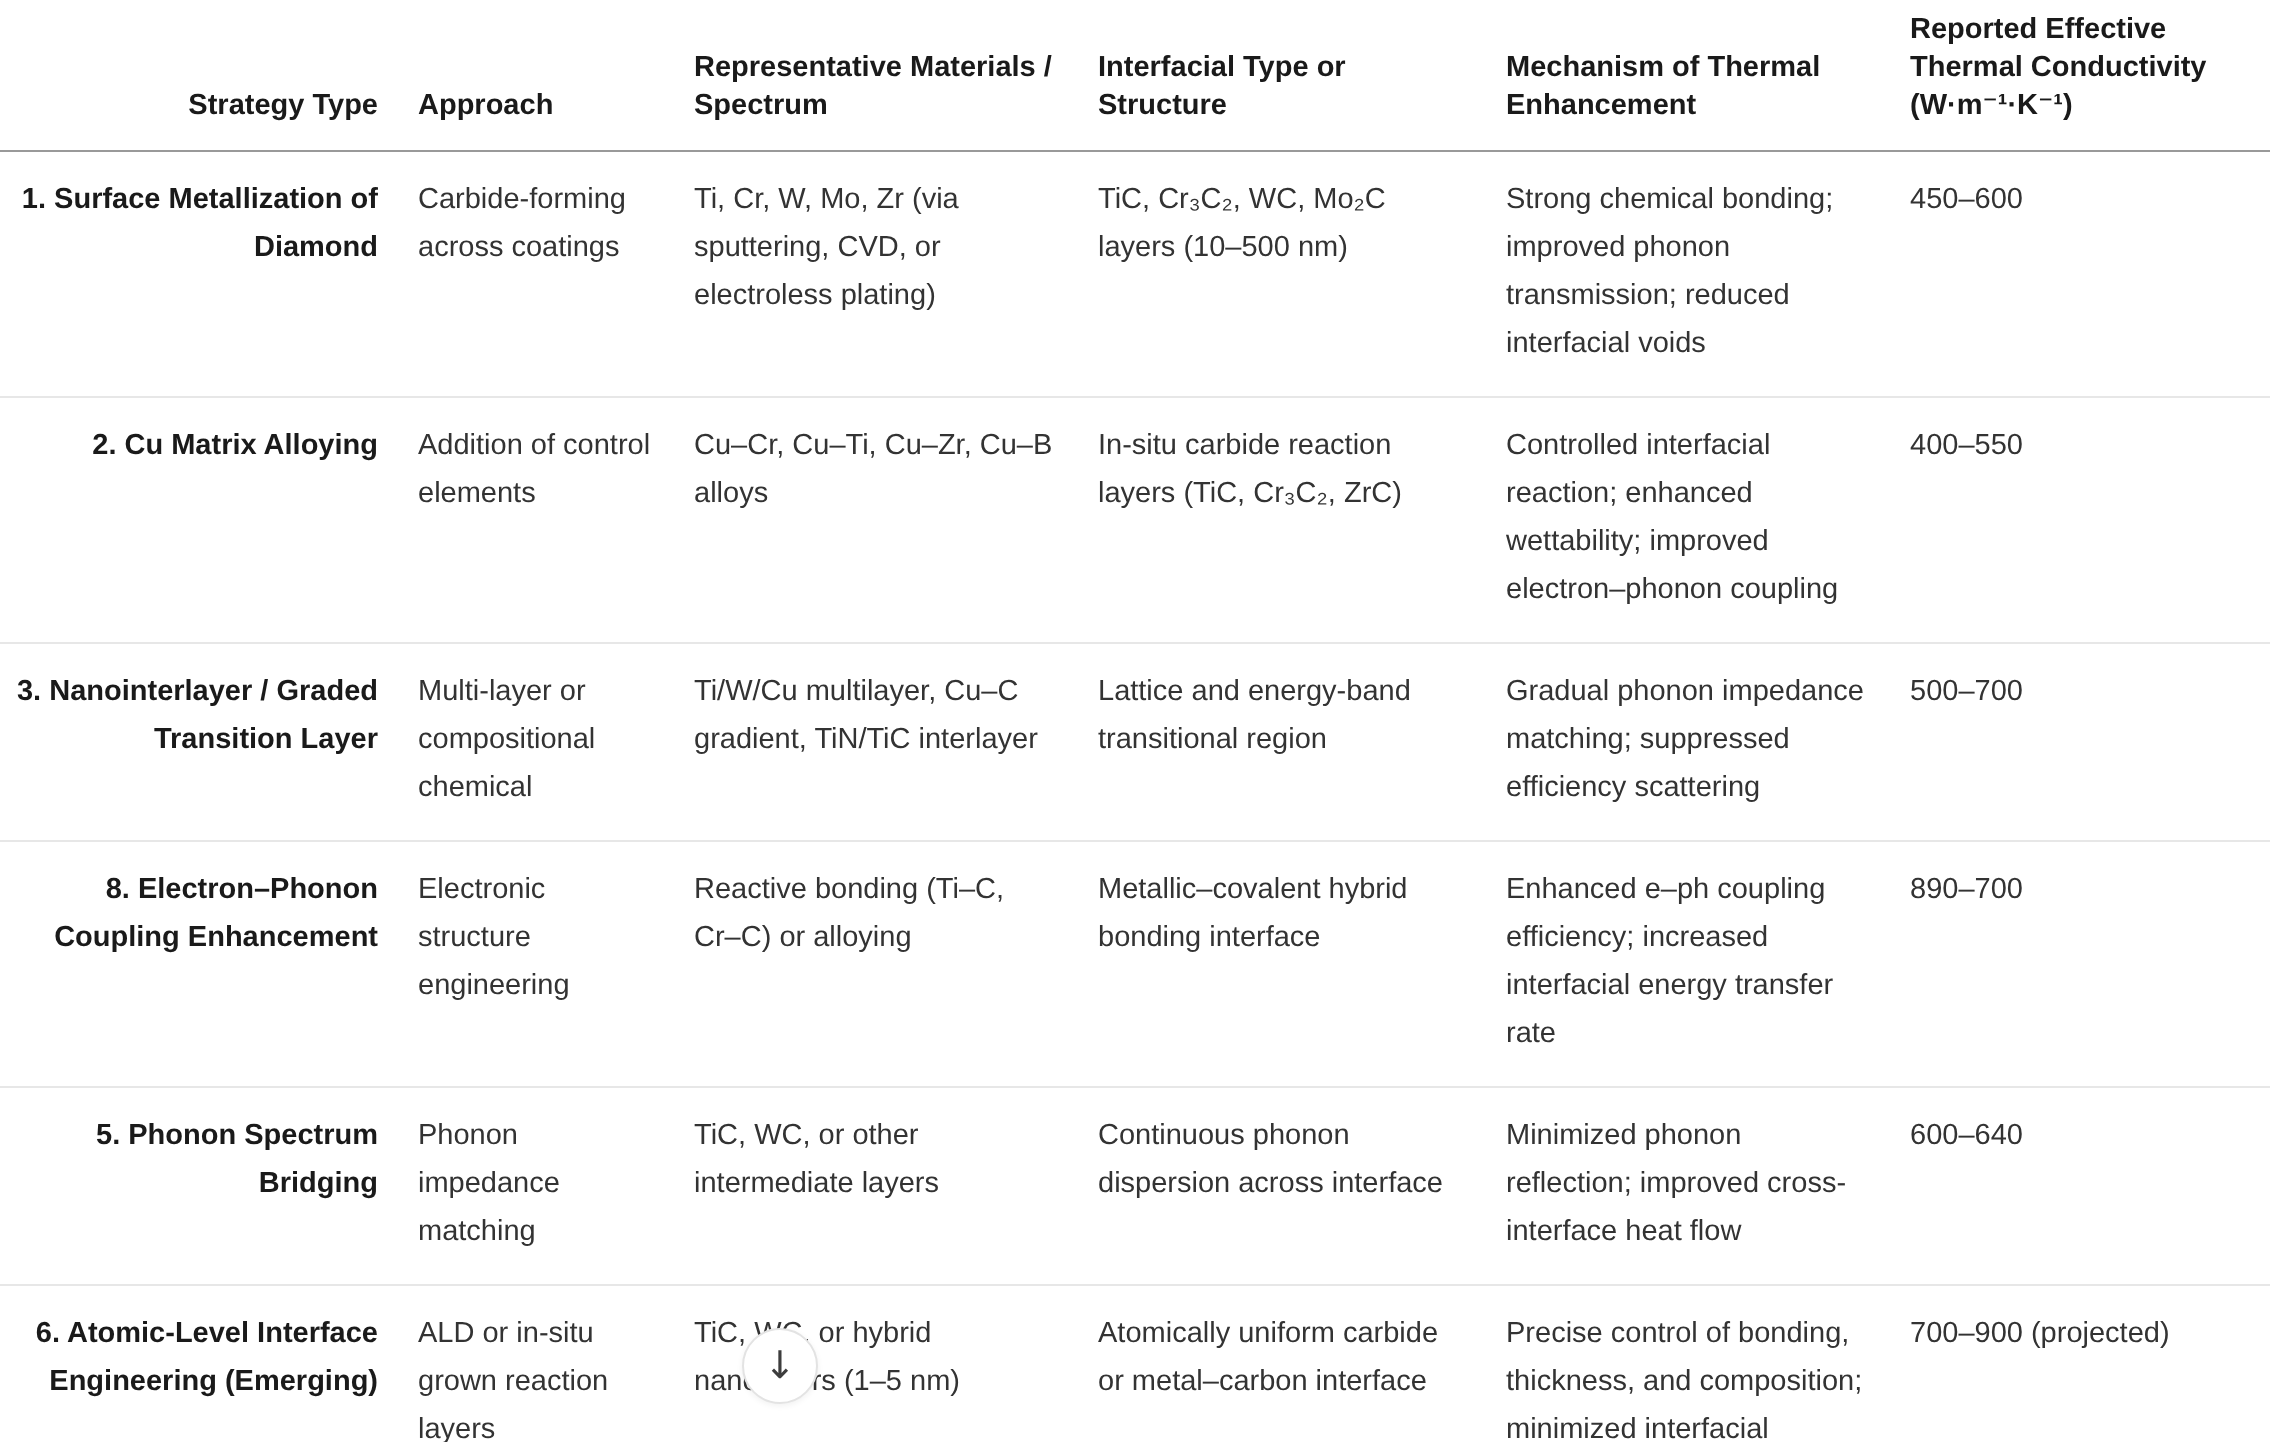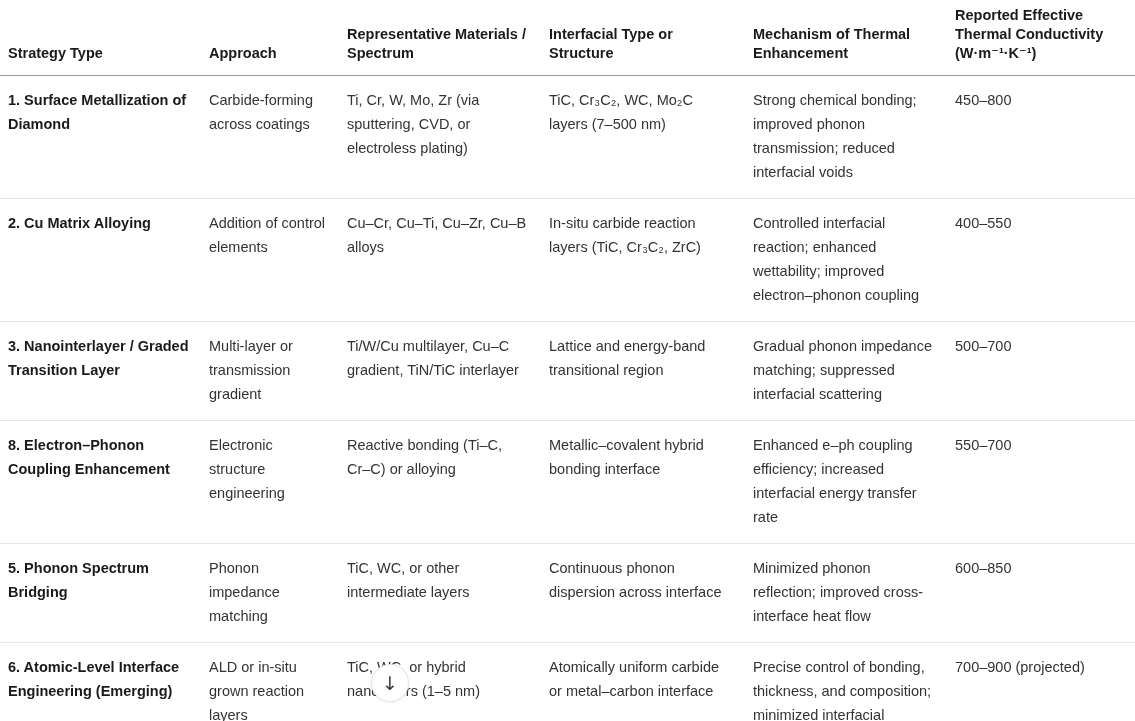--- a/index.html
+++ b/index.html
@@ -23,21 +23,21 @@
   th {
     text-align: left;
     vertical-align: bottom;
     font-size: 14.5px;
     font-weight: 700;
     color: #1a1a1a;
     line-height: 19px;
     padding: 6px 20px 12px 0;
     border-bottom: 1px solid #999999;
   }
-  th.first, td.first { padding-left: 8px; }
+  th.first, td.first { padding-left: 8px; text-align: right; }
   td {
     vertical-align: top;
     font-size: 14.5px;
     line-height: 24px;
     color: #333333;
     padding: 12px 20px 14px 0;
     border-bottom: 1px solid #e7e7e7;
     margin-left: 27px;
   }
   tbody tr:last-child td { border-bottom: none; }
@@ -89,55 +89,55 @@
         <th>Interfacial Type or Structure</th>
         <th>Mechanism of Thermal Enhancement</th>
         <th>Reported Effective Thermal Conductivity (W·m⁻¹·K⁻¹)</th>
       </tr>
     </thead>
     <tbody>
       <tr>
         <td class="first strategy">1. Surface Metallization of Diamond</td>
         <td>Carbide-forming across coatings</td>
         <td>Ti, Cr, W, Mo, Zr (via sputtering, CVD, or electroless plating)</td>
-        <td>TiC, Cr₃C₂, WC, Mo₂C layers (7–500 nm)</td>
+        <td>TiC, Cr₃C₂, WC, Mo₂C layers (10–500 nm)</td>
         <td>Strong chemical bonding; improved phonon transmission; reduced interfacial voids</td>
-        <td>450–800</td>
+        <td>450–600</td>
       </tr>
       <tr>
         <td class="first strategy">2. Cu Matrix Alloying</td>
         <td>Addition of control elements</td>
         <td>Cu–Cr, Cu–Ti, Cu–Zr, Cu–B alloys</td>
         <td>In-situ carbide reaction layers (TiC, Cr₃C₂, ZrC)</td>
         <td>Controlled interfacial reaction; enhanced wettability; improved electron–phonon coupling</td>
         <td>400–550</td>
       </tr>
       <tr>
         <td class="first strategy">3. Nanointerlayer / Graded Transition Layer</td>
-        <td>Multi-layer or transmission gradient</td>
+        <td>Multi-layer or compositional chemical</td>
         <td>Ti/W/Cu multilayer, Cu–C gradient, TiN/TiC interlayer</td>
         <td>Lattice and energy-band transitional region</td>
-        <td>Gradual phonon impedance matching; suppressed interfacial scattering</td>
+        <td>Gradual phonon impedance matching; suppressed efficiency scattering</td>
         <td>500–700</td>
       </tr>
       <tr>
         <td class="first strategy">8. Electron–Phonon Coupling Enhancement</td>
         <td>Electronic structure engineering</td>
         <td>Reactive bonding (Ti–C, Cr–C) or alloying</td>
         <td>Metallic–covalent hybrid bonding interface</td>
         <td>Enhanced e–ph coupling efficiency; increased interfacial energy transfer rate</td>
-        <td>550–700</td>
+        <td>890–700</td>
       </tr>
       <tr>
         <td class="first strategy">5. Phonon Spectrum Bridging</td>
         <td>Phonon impedance matching</td>
         <td>TiC, WC, or other intermediate layers</td>
         <td>Continuous phonon dispersion across interface</td>
         <td>Minimized phonon reflection; improved cross-interface heat flow</td>
-        <td>600–850</td>
+        <td>600–640</td>
       </tr>
       <tr>
         <td class="first strategy">6. Atomic-Level Interface Engineering (Emerging)</td>
         <td>ALD or in-situ grown reaction layers</td>
         <td>TiC, WC, or hybrid nanolayers (1–5 nm)</td>
         <td>Atomically uniform carbide or metal–carbon interface</td>
         <td>Precise control of bonding, thickness, and composition; minimized interfacial resistance</td>
         <td>700–900 (projected)</td>
       </tr>
     </tbody>

